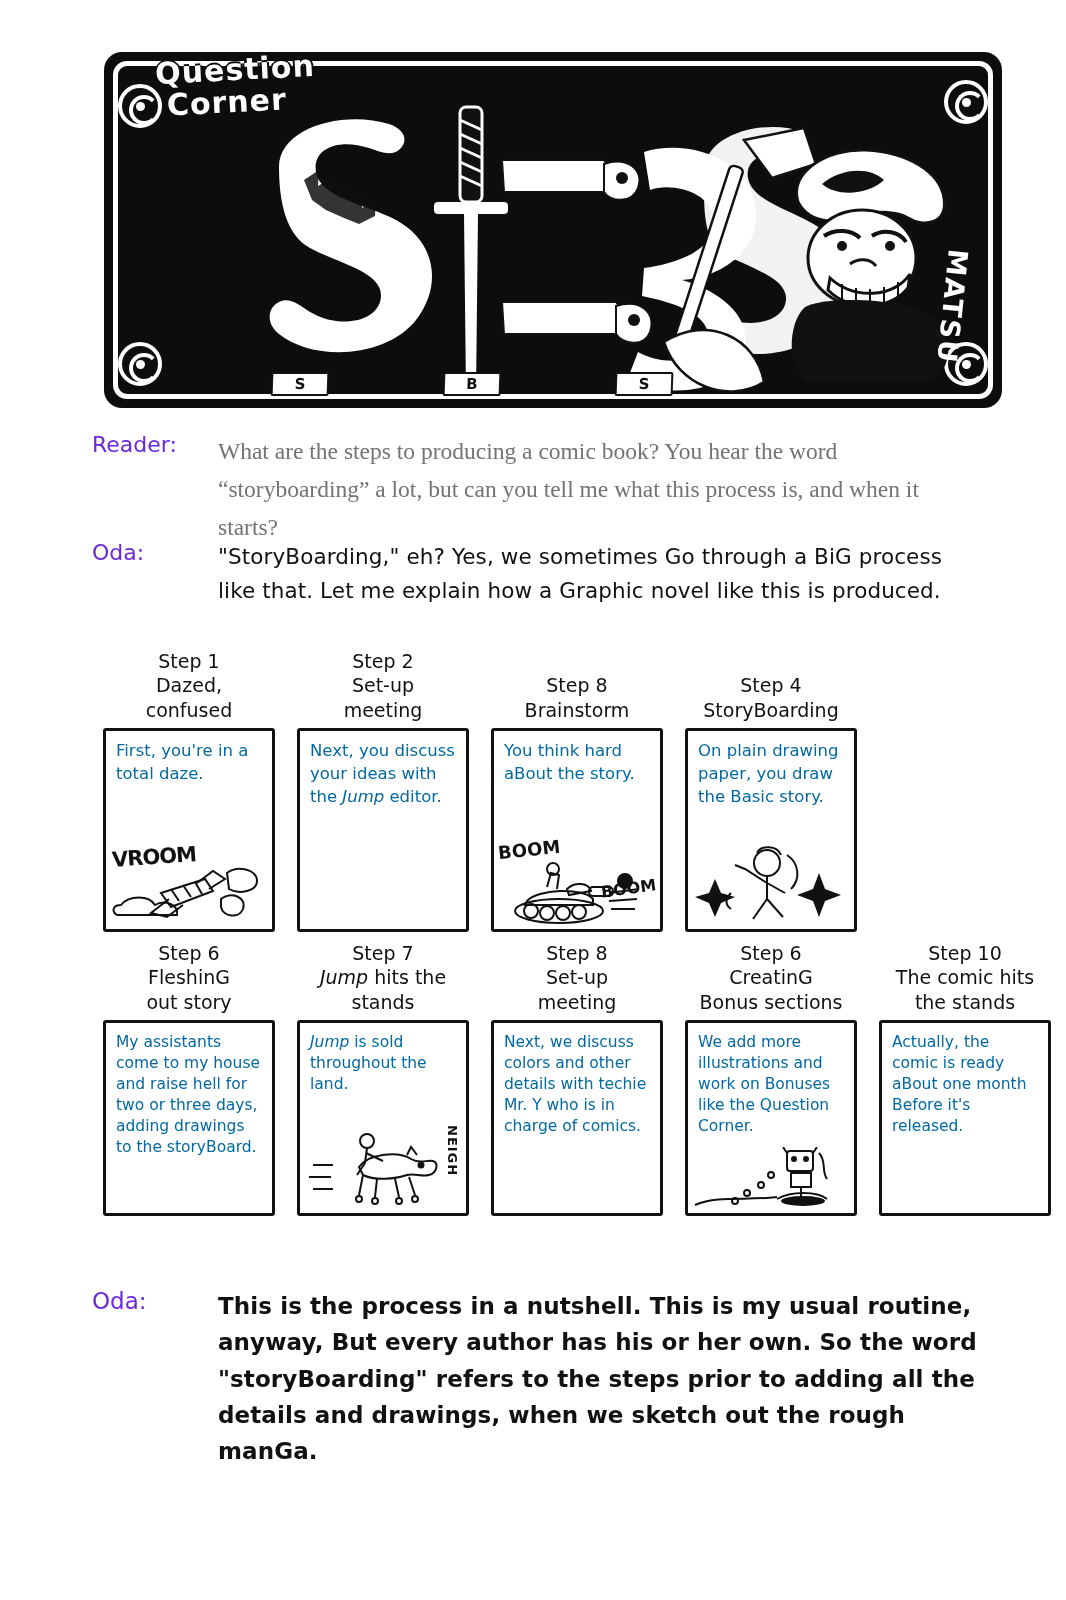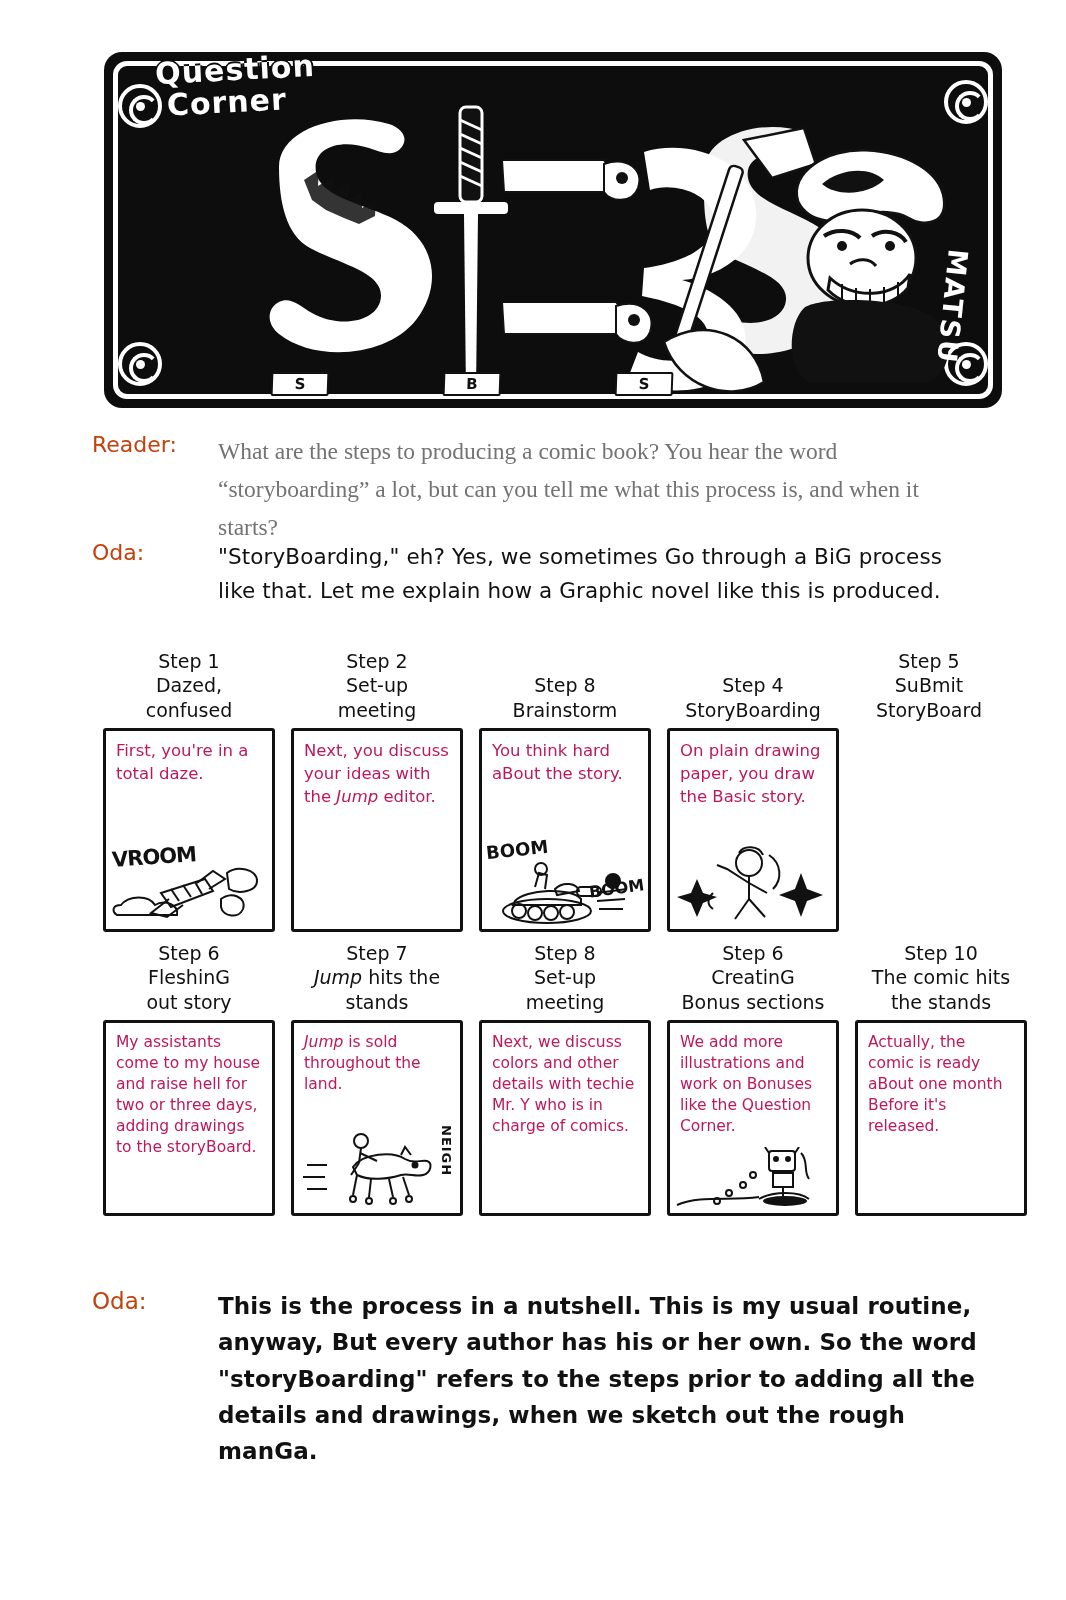--- a/index.html
+++ b/index.html
@@ -136,21 +136,21 @@
   .dialogue {
     position: absolute;
     display: flex;
     align-items: flex-start;
   }
   .speaker {
     width: 126px;
     flex: 0 0 126px;
     font-family: "DejaVu Sans", sans-serif;
     font-size: 22px;
-    color: #c2410c;
+    color: #6d28d9;
   }
   .speech-serif {
     font-family: "Liberation Serif", serif;
     font-size: 23.5px;
     line-height: 1.62;
     color: #737373;
     width: 745px;
   }
   .speech-hand {
     font-family: "DejaVu Sans", sans-serif;
@@ -165,21 +165,21 @@
   #oda-block-2  { left: 92px; top: 1288px; }
   #oda-block-2 .speech-hand { font-size: 23px; line-height: 1.58; width: 790px; font-weight: bold; }
   #oda-block-2 .speaker { font-size: 23px; }
 
   
   .steps-row {
     position: absolute;
     left: 100px;
     width: 906px;
     display: flex;
-    gap: 10px;
+    gap: 16px;
   }
   #row-1 { top: 648px; }
   #row-2 { top: 940px; }
 
   .step-cell {
     width: 181px;
     display: flex;
     flex-direction: column;
     align-items: center;
     padding: 0 3px;
@@ -209,21 +209,21 @@
     padding: 9px 8px 6px 10px;
     position: relative;
     overflow: hidden;
   }
   #row-2 .step-box { min-height: 196px; }
 
   .step-text {
     font-family: "DejaVu Sans", sans-serif;
     font-size: 16.5px;
     line-height: 1.38;
-    color: #be185d;
+    color: #0369a1;
   }
   #row-2 .step-text { font-size: 15.5px; line-height: 1.36; }
   .step-text em { font-style: italic; }
 
   
   .doodle {
     position: absolute;
     bottom: 4px;
     left: 0; right: 0;
     height: 86px;
@@ -450,24 +450,20 @@
               <path d="M40 54 C34 60, 34 66, 40 70"></path>
             </g>
             <path d="M24 40 L30 54 L44 58 L30 64 L24 78 L18 64 L4 58 L18 54 Z" fill="#111"></path>
             <path d="M128 34 L134 50 L150 56 L134 62 L128 78 L122 62 L106 56 L122 50 Z" fill="#111"></path>
           </svg>
         </div>
       </div>
     </div>
 
     <div class="step-cell">
-      <div class="step-head">
-        <span class="stitle">Step 5</span>
-        <span class="stitle">SuBmit<br>StoryBoard</span>
-      </div>
     </div>
   </div>
 
   <div class="steps-row" id="row-2">
 
     <div class="step-cell">
       <div class="step-head">
         <span class="stitle">Step 6</span>
         <span class="stitle">FleshinG<br>out story</span>
       </div>

